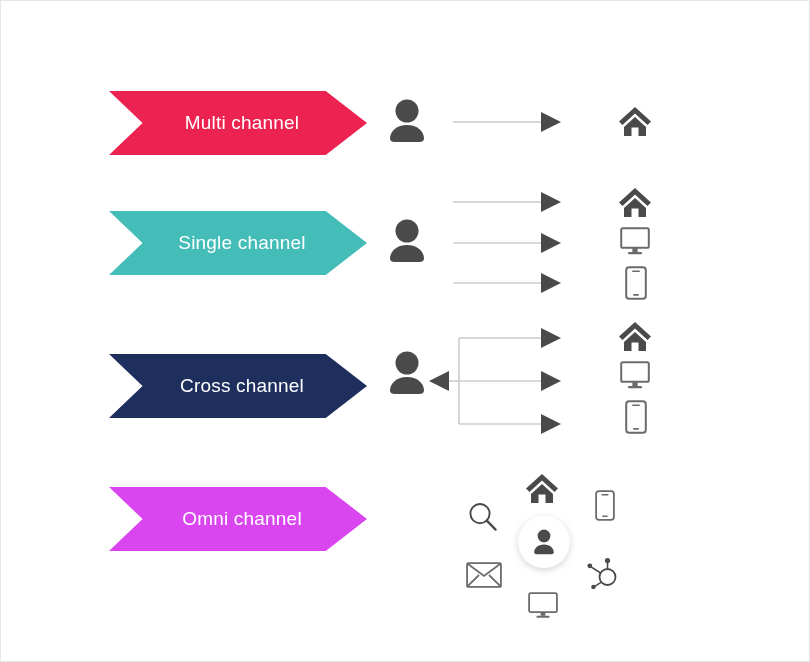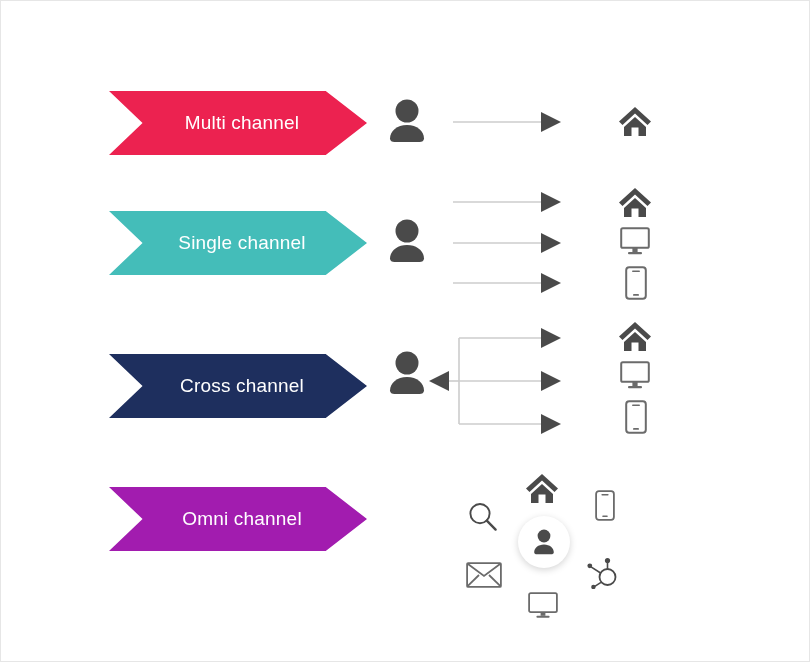--- a/index.html
+++ b/index.html
@@ -148,21 +148,21 @@
     <rect x="12.4" y="21" width="5.2" height="4" fill="#6b6b6b"></rect>
     <rect x="8" y="25" width="14" height="2.2" rx="1" fill="#6b6b6b"></rect>
   </svg>
 
   <svg class="dev" style="left:624px;top:399px;" width="22" height="34" viewBox="0 0 22 34">
     <rect x="1.2" y="1.2" width="19.6" height="31.6" rx="3" fill="none" stroke="#6b6b6b" stroke-width="2"></rect>
     <rect x="7" y="4.4" width="8" height="1.6" rx=".8" fill="#6b6b6b"></rect>
     <rect x="8" y="28" width="6" height="1.8" rx=".9" fill="#6b6b6b"></rect>
   </svg>
 
-  <div class="banner" style="left:108px;top:486px;background:#a21caf;justify-content:center;">
+  <div class="banner" style="left:108px;top:486px;background:#d946ef;justify-content:center;">
     <span>Omni channel</span>
   </div>
 
   <svg class="omni-icon" style="left:524px;top:471px;" width="34" height="32" viewBox="0 0 34 32">
     <path d="M17 2 L33 16.5 L29.5 20 L17 8.5 L4.5 20 L1 16.5 Z" fill="#4a4a4a"></path>
     <path d="M17 12 L28 22 L28 31 L20.5 31 L20.5 22.5 L13.5 22.5 L13.5 31 L6 31 L6 22 Z" fill="#4a4a4a"></path>
   </svg>
 
   <svg class="omni-icon" style="left:594px;top:489px;" width="20" height="31" viewBox="0 0 20 31">
     <rect x="1.1" y="1.1" width="17.8" height="28.8" rx="2.8" fill="none" stroke="#6b6b6b" stroke-width="1.8"></rect>

